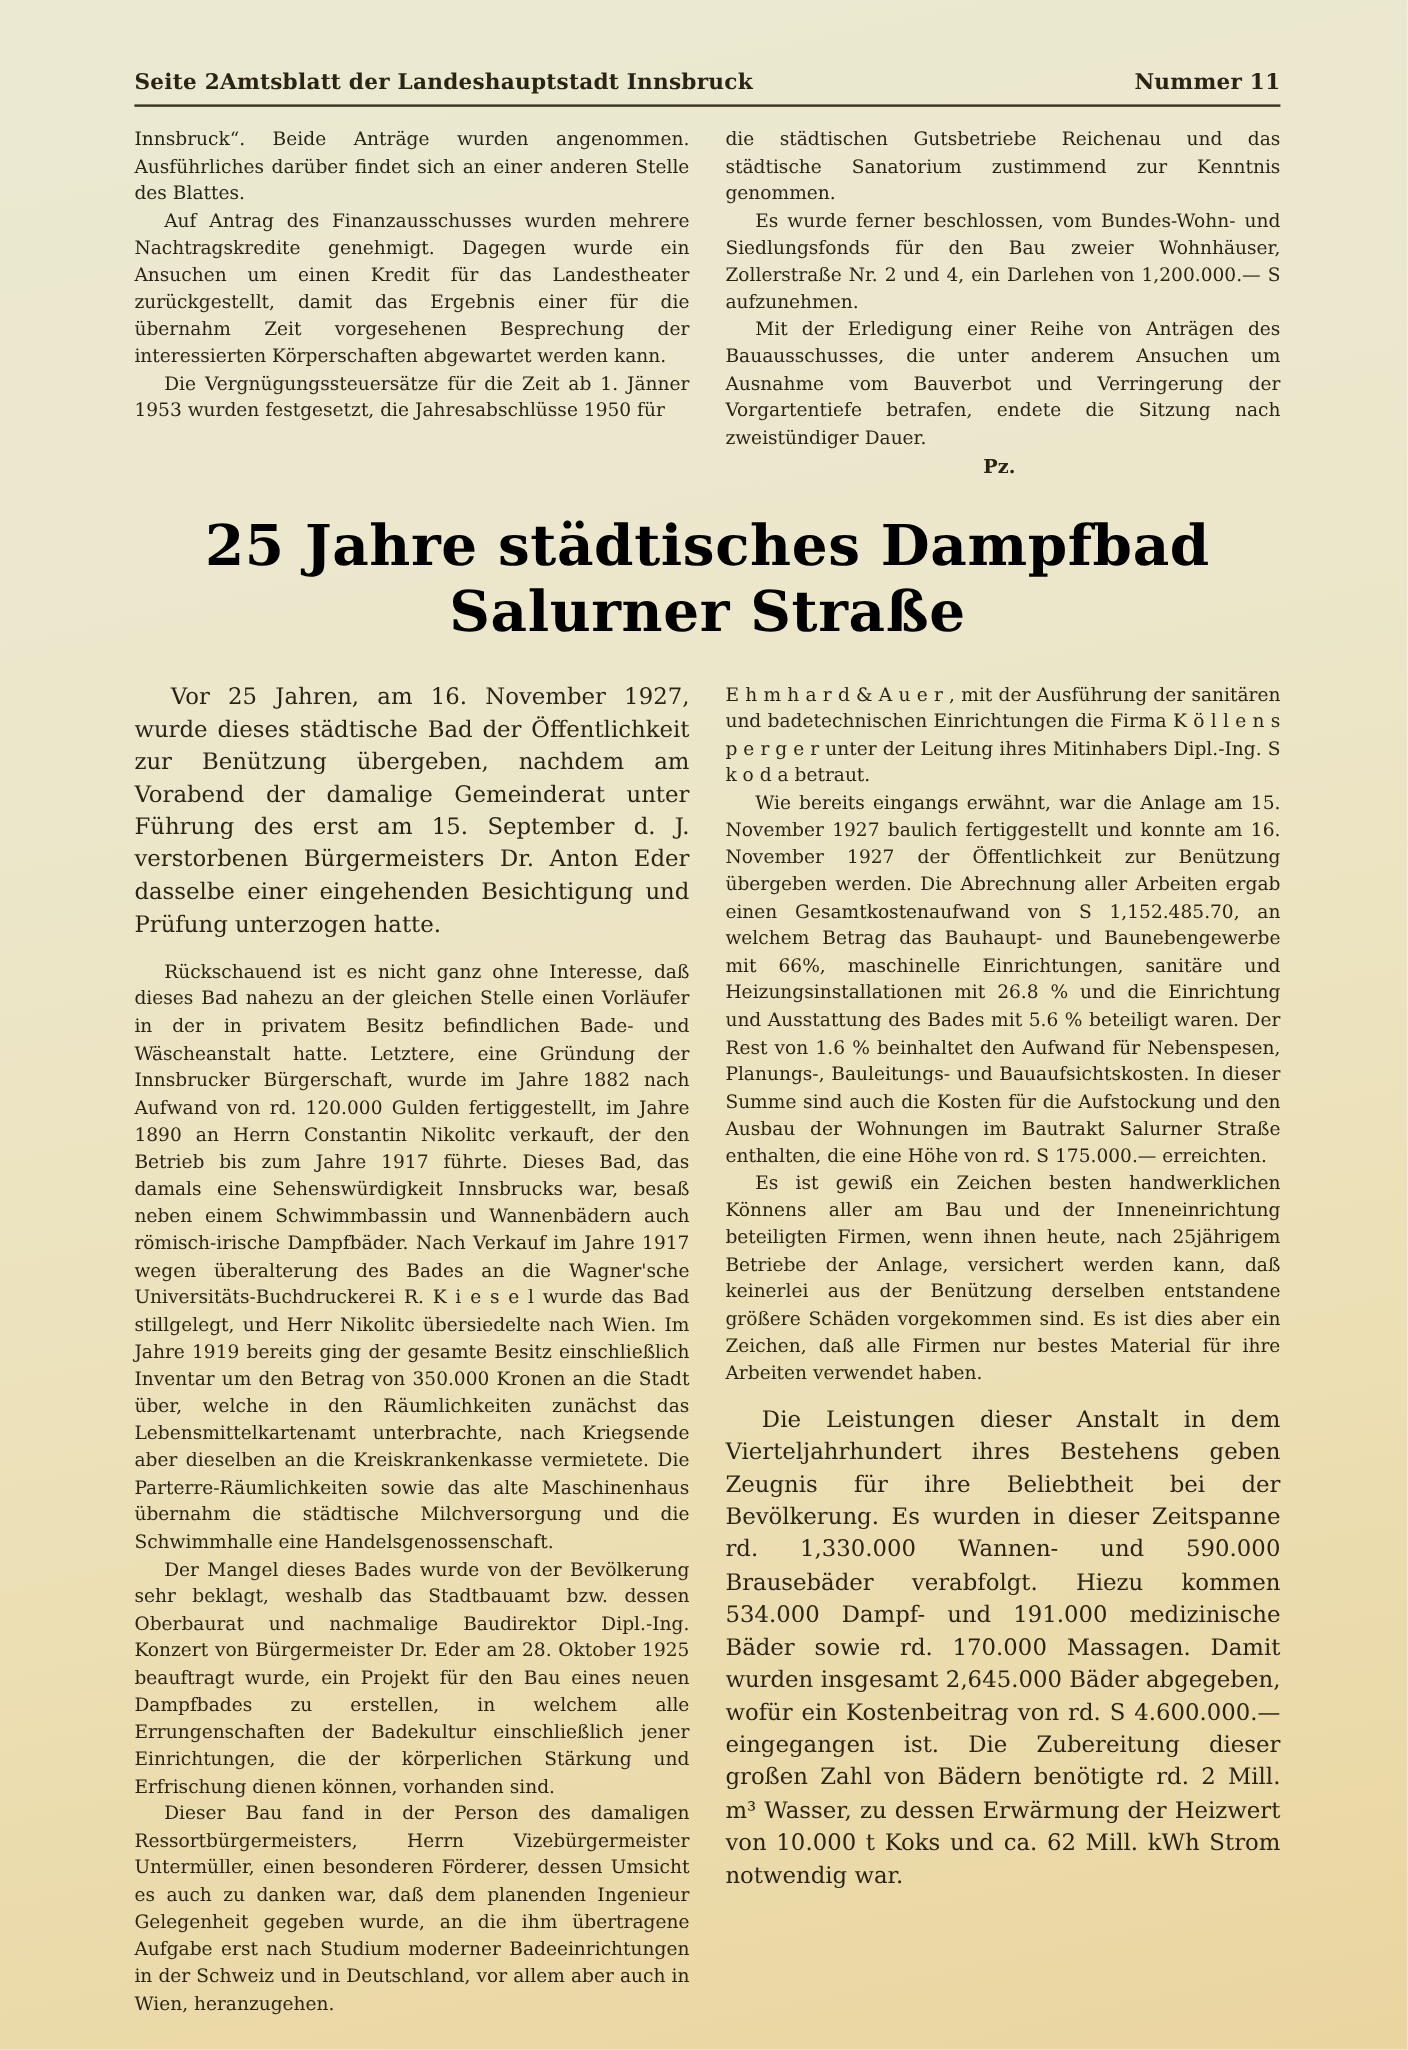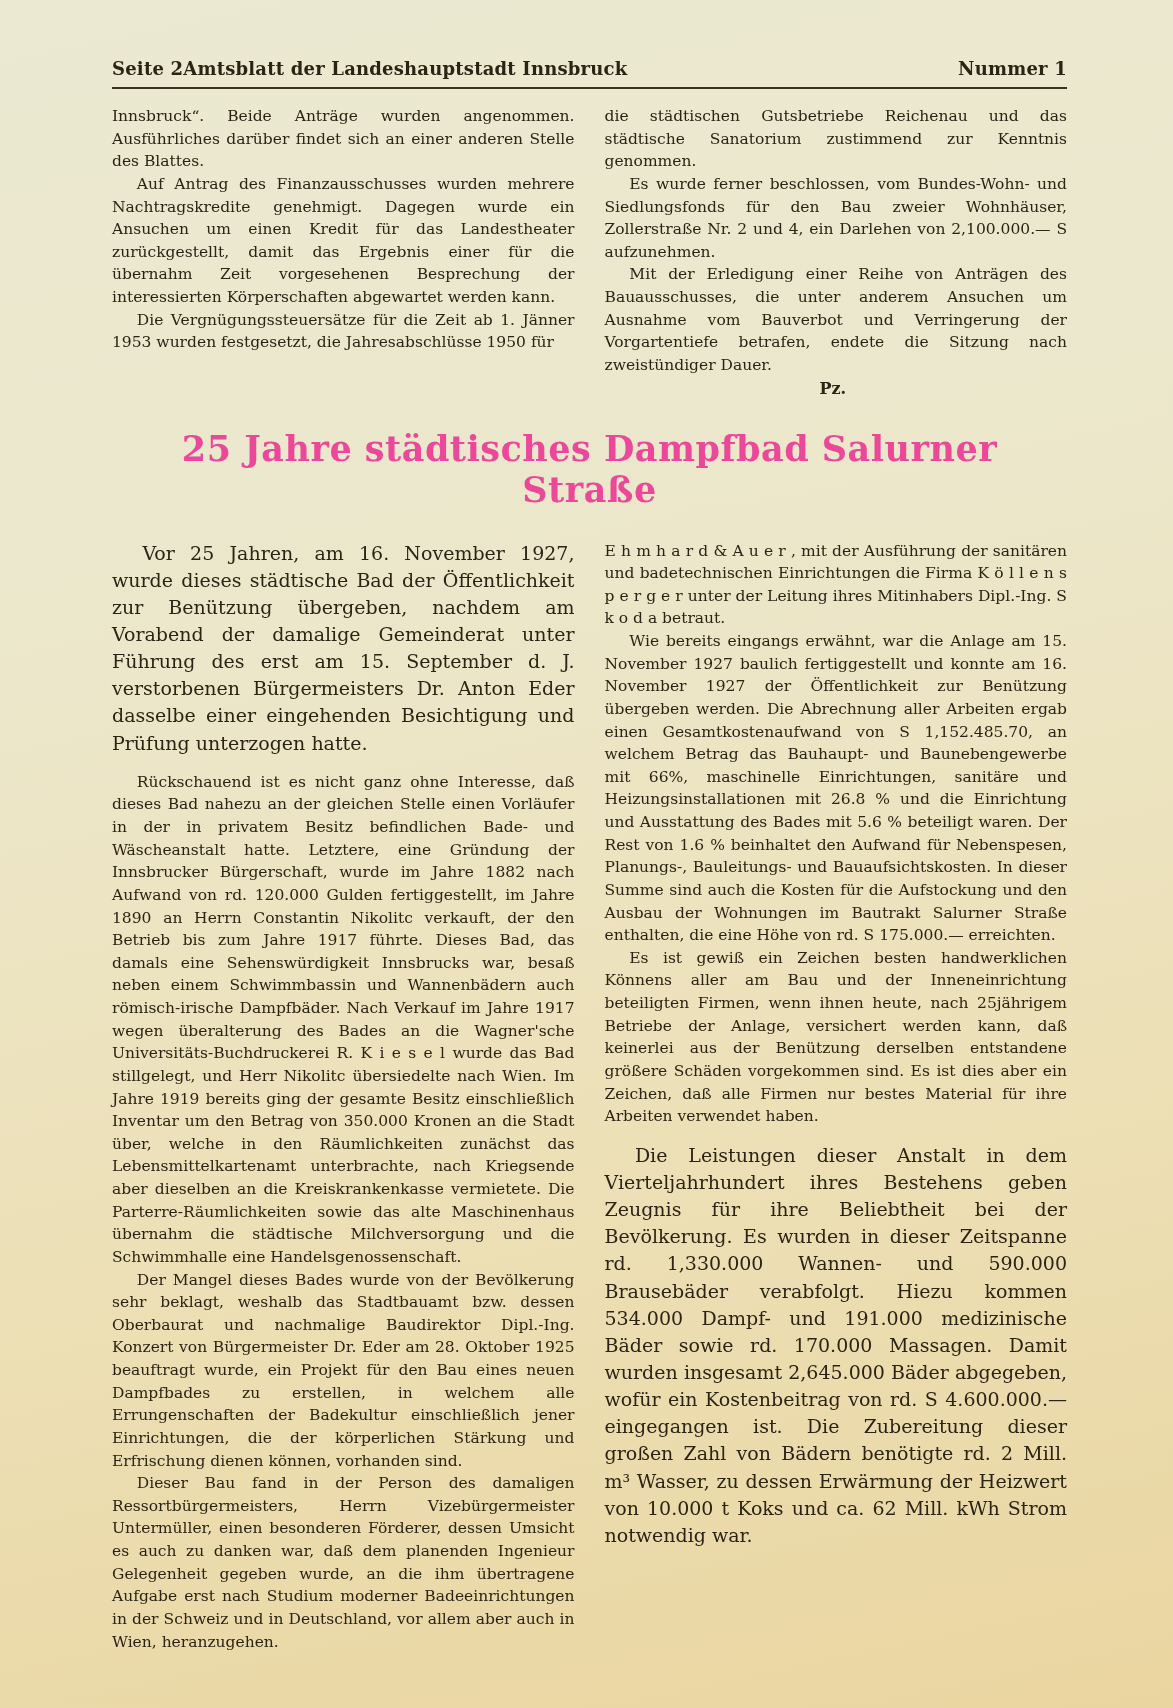--- a/index.html
+++ b/index.html
@@ -36,51 +36,51 @@
   .size-small{font-size:15.5px;line-height:1.46;}
   .size-large{font-size:19px;line-height:1.43;}
   .indent{text-indent:1.6em;}
   .gap-before{margin-top:14px;}
   .signature{
     text-align:center;font-weight:bold;font-size:16px;
     padding-right:6px;margin-top:2px;
   }
   .headline{
     text-align:center;
-    font-size:35px;font-weight:bold;
+    font-size:47px;font-weight:bold;
     letter-spacing:.5px;
     margin:30px 0 30px 0;
-    color:#ec4899;
+    color:#000000;
   }
   .article-cols{align-items:flex-start;}
 </style>
 </head>
 <body>
 
 <div class="page">
 
   <div class="masthead">
     <span>Seite 2</span>
     <span class="center">Amtsblatt der Landeshauptstadt Innsbruck</span>
-    <span>Nummer 1</span>
+    <span>Nummer 11</span>
   </div>
   <hr class="rule">
 
   <div class="cols">
     <div class="col">
       <div>
           <p class="para size-small">Innsbruck“. Beide Anträge wurden angenommen. Ausführliches darüber findet sich an einer anderen Stelle des Blattes.</p>
           <p class="para size-small indent">Auf Antrag des Finanzausschusses wurden mehrere Nachtragskredite genehmigt. Dagegen wurde ein Ansuchen um einen Kredit für das Landestheater zurückgestellt, damit das Ergebnis einer für die übernahm Zeit vorgesehenen Besprechung der interessierten Körperschaften abgewartet werden kann.</p>
           <p class="para size-small indent">Die Vergnügungssteuersätze für die Zeit ab 1. Jänner 1953 wurden festgesetzt, die Jahresabschlüsse 1950 für</p>
         </div>
     </div>
     <div class="col">
       <div>
           <p class="para size-small">die städtischen Gutsbetriebe Reichenau und das städtische Sanatorium zustimmend zur Kenntnis genommen.</p>
-          <p class="para size-small indent">Es wurde ferner beschlossen, vom Bundes-Wohn- und Siedlungsfonds für den Bau zweier Wohnhäuser, Zollerstraße Nr. 2 und 4, ein Darlehen von 2,100.000.— S aufzunehmen.</p>
+          <p class="para size-small indent">Es wurde ferner beschlossen, vom Bundes-Wohn- und Siedlungsfonds für den Bau zweier Wohnhäuser, Zollerstraße Nr. 2 und 4, ein Darlehen von 1,200.000.— S aufzunehmen.</p>
           <p class="para size-small indent">Mit der Erledigung einer Reihe von Anträgen des Bauausschusses, die unter anderem Ansuchen um Ausnahme vom Bauverbot und Verringerung der Vorgartentiefe betrafen, endete die Sitzung nach zweistündiger Dauer.</p>
         </div>
       <div class="signature">Pz.</div>
     </div>
   </div>
 
   <h1 class="headline">25 Jahre städtisches Dampfbad Salurner Straße</h1>
 
   <div class="cols article-cols">
     <div class="col">

